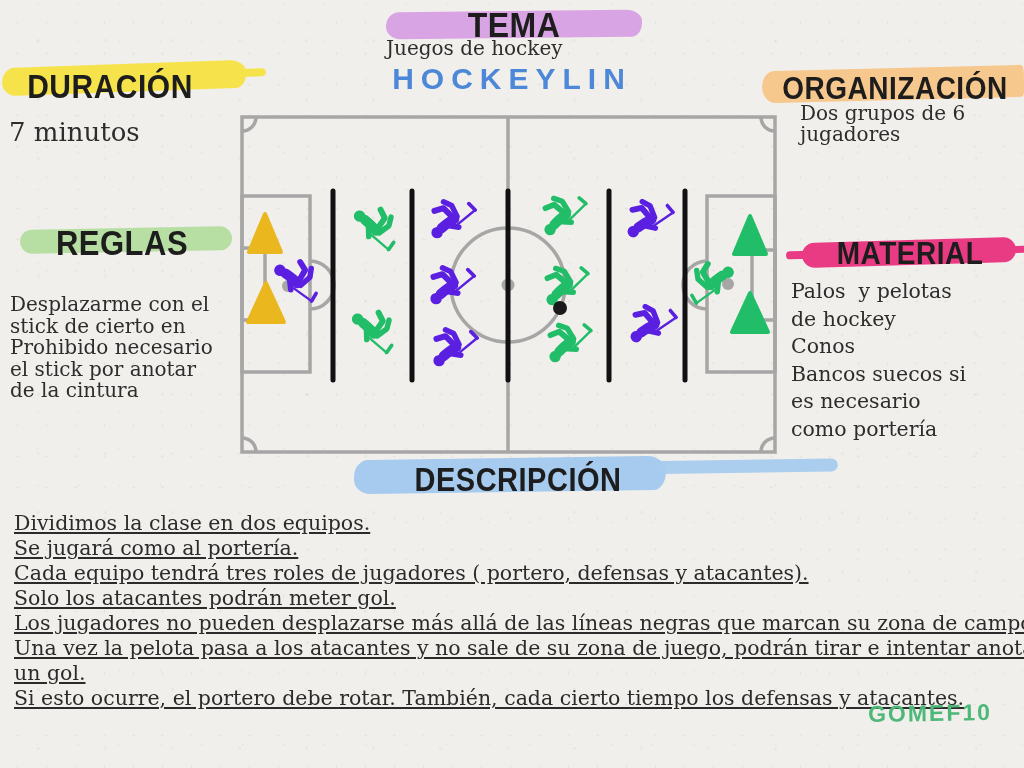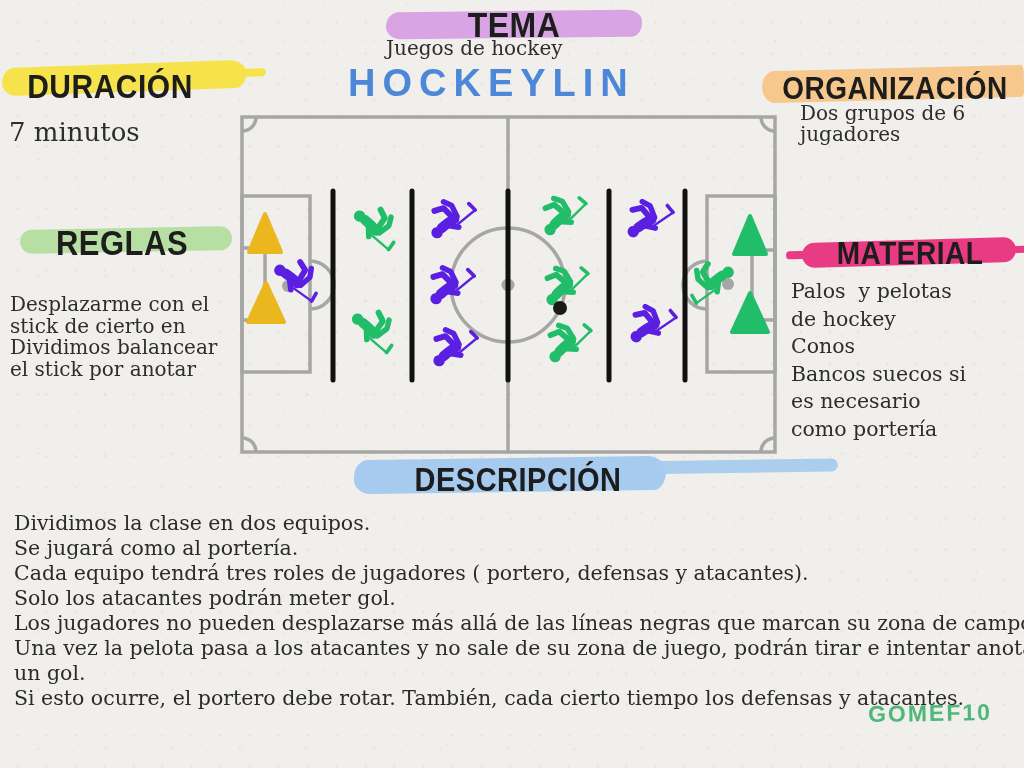--- a/index.html
+++ b/index.html
@@ -22,22 +22,22 @@
   .hl-org{left:762px;top:68px;width:262px;height:32px;background:var(--accent-organizacion);transform:rotate(-1.4deg);border-radius:18px 4px 4px 18px/70% 30% 30% 70%;}
   .hl-reglas{left:20px;top:228px;width:212px;height:24px;background:var(--accent-reglas);transform:rotate(-1deg);border-radius:12px;}
   .hl-material{left:802px;top:240px;width:214px;height:25px;background:var(--accent-material);transform:rotate(-1.6deg);border-radius:13px;}
   .hl-material::before{content:'';position:absolute;left:-16px;top:8px;width:30px;height:8px;border-radius:5px;background:inherit;}
   .hl-material::after{content:'';position:absolute;right:-14px;top:9px;width:28px;height:7px;border-radius:5px;background:inherit;}
   .hl-desc{left:354px;top:458px;width:312px;height:34px;background:var(--accent-descripcion);transform:rotate(-.8deg);border-radius:16px 20px 14px 18px/55% 50% 60% 45%;}
   .hl-desc::after{content:'';position:absolute;right:-172px;top:5px;width:184px;height:13px;border-radius:8px;background:inherit;opacity:.95;}
   .hdr{position:absolute;color:var(--ink);font-weight:700;text-align:center;letter-spacing:.5px;transform:scaleY(1.12);transform-origin:center top;white-space:nowrap;}
   .serif{position:absolute;font-family:"DejaVu Serif","Liberation Serif",serif;color:#2d2d2d;text-align:left;}
   .serif div{white-space:pre;}
-  .title-main{position:absolute;left:348px;top:62px;width:344px;font-weight:700;font-size:38px;letter-spacing:7px;color:var(--title-blue);white-space:nowrap;}
-  .desc-par{position:absolute;left:14px;top:511px;width:1004px;font-family:"DejaVu Serif","Liberation Serif",serif;font-size:20.5px;line-height:25px;color:#2b2b2b;text-align:left;}
+  .title-main{position:absolute;left:340px;top:62px;width:344px;text-align:center;font-weight:700;font-size:30px;letter-spacing:7px;color:var(--title-blue);white-space:nowrap;}
+  .desc-par{position:absolute;left:14px;top:511px;width:1004px;font-family:"DejaVu Serif","Liberation Serif",serif;font-size:20.5px;line-height:25px;color:#2b2b2b;text-align:left;text-decoration:underline;}
   .desc-par div{white-space:nowrap;}
   .signature{position:absolute;left:860px;top:700px;width:140px;text-align:center;font-weight:700;font-size:23px;letter-spacing:2px;color:var(--signature-green);transform:rotate(-1deg);}
   .fmark{fill:none;stroke:var(--field-line);stroke-width:3.5px;}
   .fspot{fill:var(--field-line);stroke:none;}
   .zone-line{stroke:var(--zone-line);stroke-width:5px;stroke-linecap:round;}
 </style>
 </head>
 <body>
 
 <svg class="abs" style="left:0;top:0;" width="1024" height="768" viewBox="0 0 1024 768">
@@ -139,22 +139,23 @@
 <div class="serif" style="left:800px;top:103px;width:230px;font-size:20px;line-height:21px;">
   <div>Dos grupos de 6</div>
   <div>jugadores</div>
 </div>
 
 <div class="hl hl-reglas"></div>
 <div class="hdr" style="left:14px;top:224px;width:216px;font-size:31px;">REGLAS</div>
 <div class="serif" style="left:10px;top:256px;width:224px;font-size:20px;line-height:21.5px;margin-top:38px;">
   <div>Desplazarme con el</div>
   <div>stick de cierto en</div>
-  <div>Dividimos balancear</div>
+  <div>Prohibido necesario</div>
   <div>el stick por anotar</div>
+  <div>de la cintura</div>
 </div>
 
 <div class="hl hl-material"></div>
 <div class="hdr" style="left:800px;top:236px;width:220px;font-size:28px;">MATERIAL</div>
 <div class="serif" style="left:791px;top:278px;width:238px;font-size:20.5px;line-height:27.5px;">
   <div>Palos  y pelotas</div>
   <div>de hockey</div>
   <div>Conos</div>
   <div>Bancos suecos si</div>
   <div>es necesario</div>

